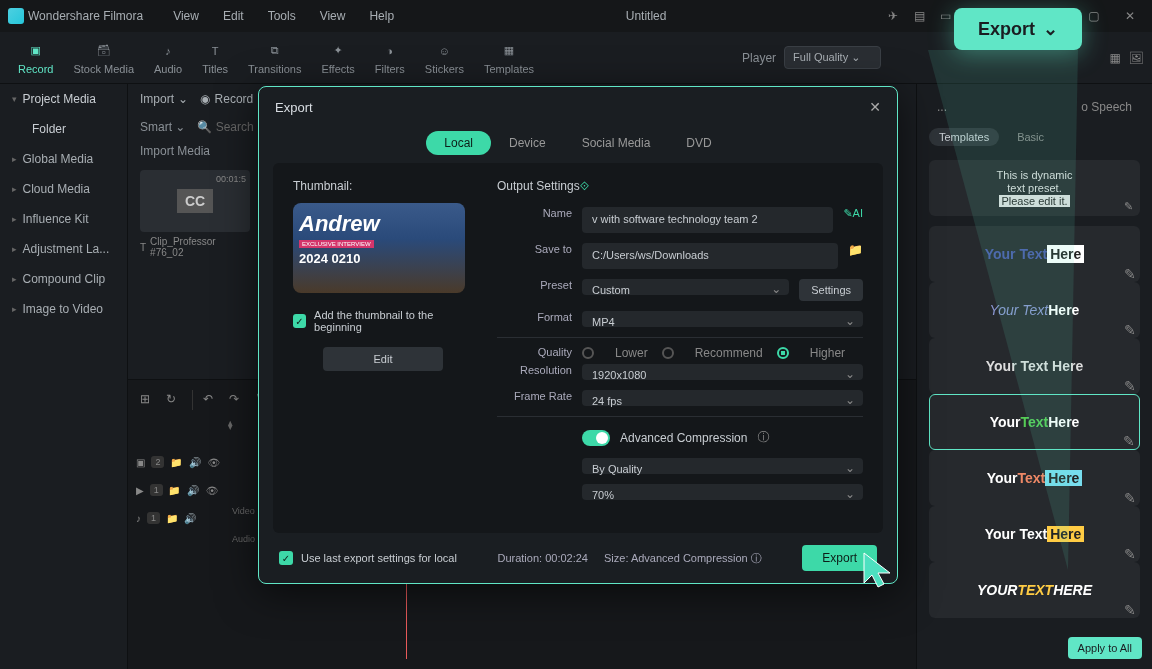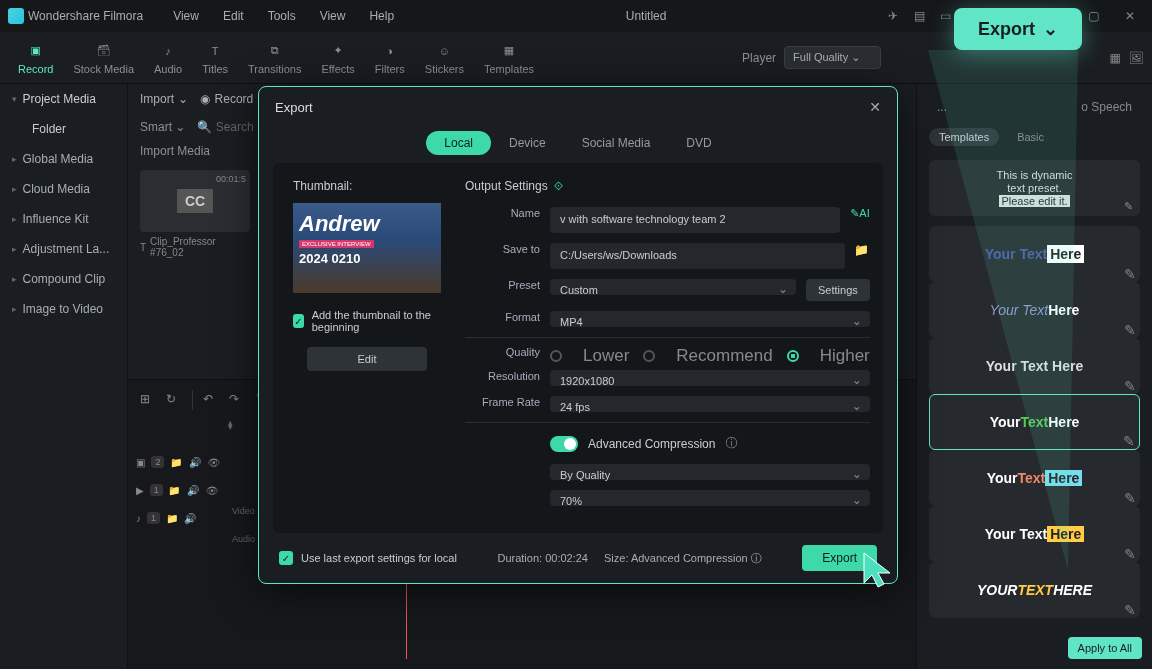--- a/index.html
+++ b/index.html
@@ -67,39 +67,39 @@
 .modal{position:absolute;left:258px;top:86px;width:640px;height:498px;background:#1a1e22;border:1px solid #60e6c6;border-radius:8px;z-index:50;display:flex;flex-direction:column;box-shadow:0 8px 40px rgba(0,0,0,0.6)}
 .modal-head{display:flex;align-items:center;justify-content:space-between;padding:12px 16px}
 .modal-title{font-size:13px;color:#d8dde2;font-weight:500}
 .modal-close{color:#aaa;cursor:pointer;font-size:14px}
 .modal-tabs{display:flex;justify-content:center;gap:0;padding:4px 0 8px}
 .mtab{padding:5px 18px;font-size:12px;color:#999;border-radius:12px;cursor:pointer}
 .mtab.active{background:#3dd9a8;color:#0d1e18}
 .modal-body{flex:1;background:#14171a;margin:0 14px;border-radius:6px;padding:16px 20px;display:flex;gap:24px;overflow:hidden}
 .thumb-col{width:180px}
 .thumb-label{font-size:12px;color:#c8cdd2;margin-bottom:10px}
-.thumb-img{width:148px;height:90px;background:linear-gradient(180deg,#3a5a8a 0%,#2a4a7a 40%,#4a3a2a 100%);border-radius:0;position:relative;overflow:hidden}
+.thumb-img{width:172px;height:90px;background:linear-gradient(180deg,#3a5a8a 0%,#2a4a7a 40%,#4a3a2a 100%);border-radius:8px;position:relative;overflow:hidden}
 .thumb-overlay{position:absolute;left:6px;top:10px;color:#fff}
 .thumb-name{font-size:22px;font-weight:700;font-style:italic;line-height:1}
 .thumb-tag{font-size:6px;background:#d4356b;padding:1px 3px;margin-top:2px;display:inline-block}
 .thumb-date{font-size:13px;font-weight:600;margin-top:2px}
 .chk-row{display:flex;align-items:center;gap:8px;margin-top:16px;font-size:11px;color:#c8cdd2}
 .chk{width:14px;height:14px;background:#3dd9a8;border-radius:3px;display:flex;align-items:center;justify-content:center;color:#0d1e18;font-size:10px}
 .edit-btn{width:120px;margin:14px auto 0;display:block;background:#2e3338;border:none;color:#c8cdd2;padding:6px;border-radius:4px;font-size:11px;cursor:pointer}
 .settings-col{flex:1}
-.out-label{font-size:12px;color:#c8cdd2;margin-bottom:14px;display:flex;align-items:center;gap:6px}
+.out-label{font-size:12px;color:#c8cdd2;margin-bottom:14px;display:flex;align-items:center;gap:0}
 .field-row{display:flex;align-items:flex-start;gap:10px;margin-bottom:10px}
 .field-label{width:75px;text-align:right;font-size:11px;color:#aab}
 .field-input{flex:1;background:#24282c;border:none;border-radius:4px;padding:6px 10px;font-size:11px;color:#c8cdd2;height:26px}
 .field-select{flex:1;background:#24282c;border:none;border-radius:4px;padding:5px 10px;font-size:11px;color:#c8cdd2;height:16px;position:relative}
 .field-select::after{content:"⌄";position:absolute;right:8px;top:3px;color:#888;font-size:12px}
 .ai-ico{color:#3dd9a8;font-size:11px}
 .folder-ico{color:#888;font-size:12px}
 .settings-btn{background:#2e3338;border:none;color:#c8cdd2;padding:5px 12px;border-radius:4px;font-size:11px;cursor:pointer}
-.radio-opt{display:flex;align-items:center;gap:21px;font-size:17px;color:#888}
+.radio-opt{display:flex;align-items:center;gap:21px;font-size:12px;color:#888}
 .radio{width:12px;height:12px;border:2px solid #555;border-radius:50%}
 .radio.on{border-color:#3dd9a8;background:radial-gradient(#3dd9a8 40%,transparent 45%)}
 .toggle-row{display:flex;align-items:center;gap:10px;margin-left:85px;margin-top:12px;margin-bottom:12px}
 .toggle{width:28px;height:16px;background:#3dd9a8;border-radius:8px;position:relative}
 .toggle::after{content:"";position:absolute;width:12px;height:12px;background:#fff;border-radius:50%;top:2px;right:2px}
 .modal-foot{display:flex;align-items:center;padding:12px 20px;gap:16px;font-size:11px}
 .foot-chk{display:flex;align-items:center;gap:8px}
 .foot-info{color:#aab}
 .export-btn{margin-left:auto;background:#3dd9a8;color:#0d1e18;border:none;padding:6px 20px;border-radius:4px;font-size:12px;cursor:pointer;font-weight:500}
 .hr-thin{border:none;border-top:1px solid #2a2e33;margin:8px 0}

